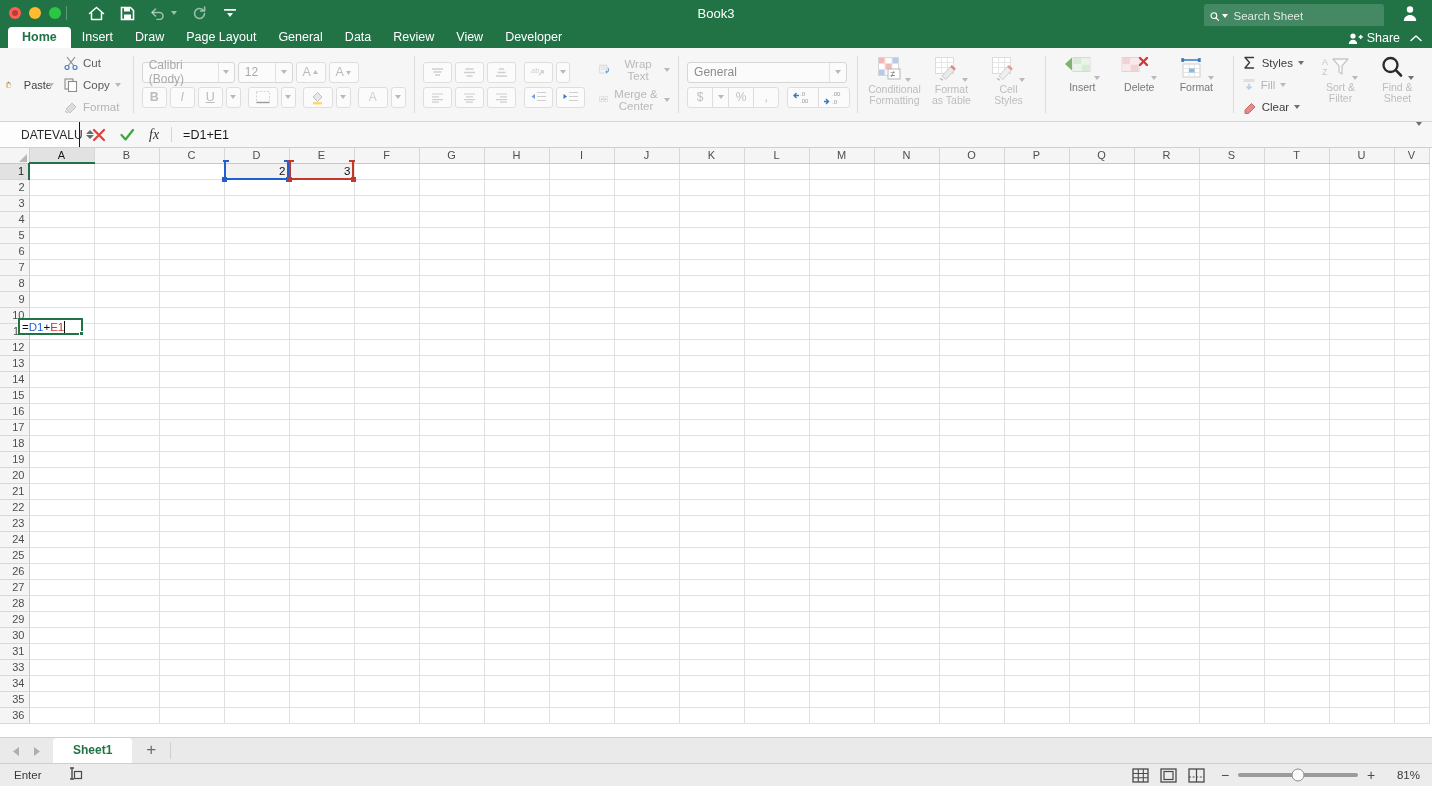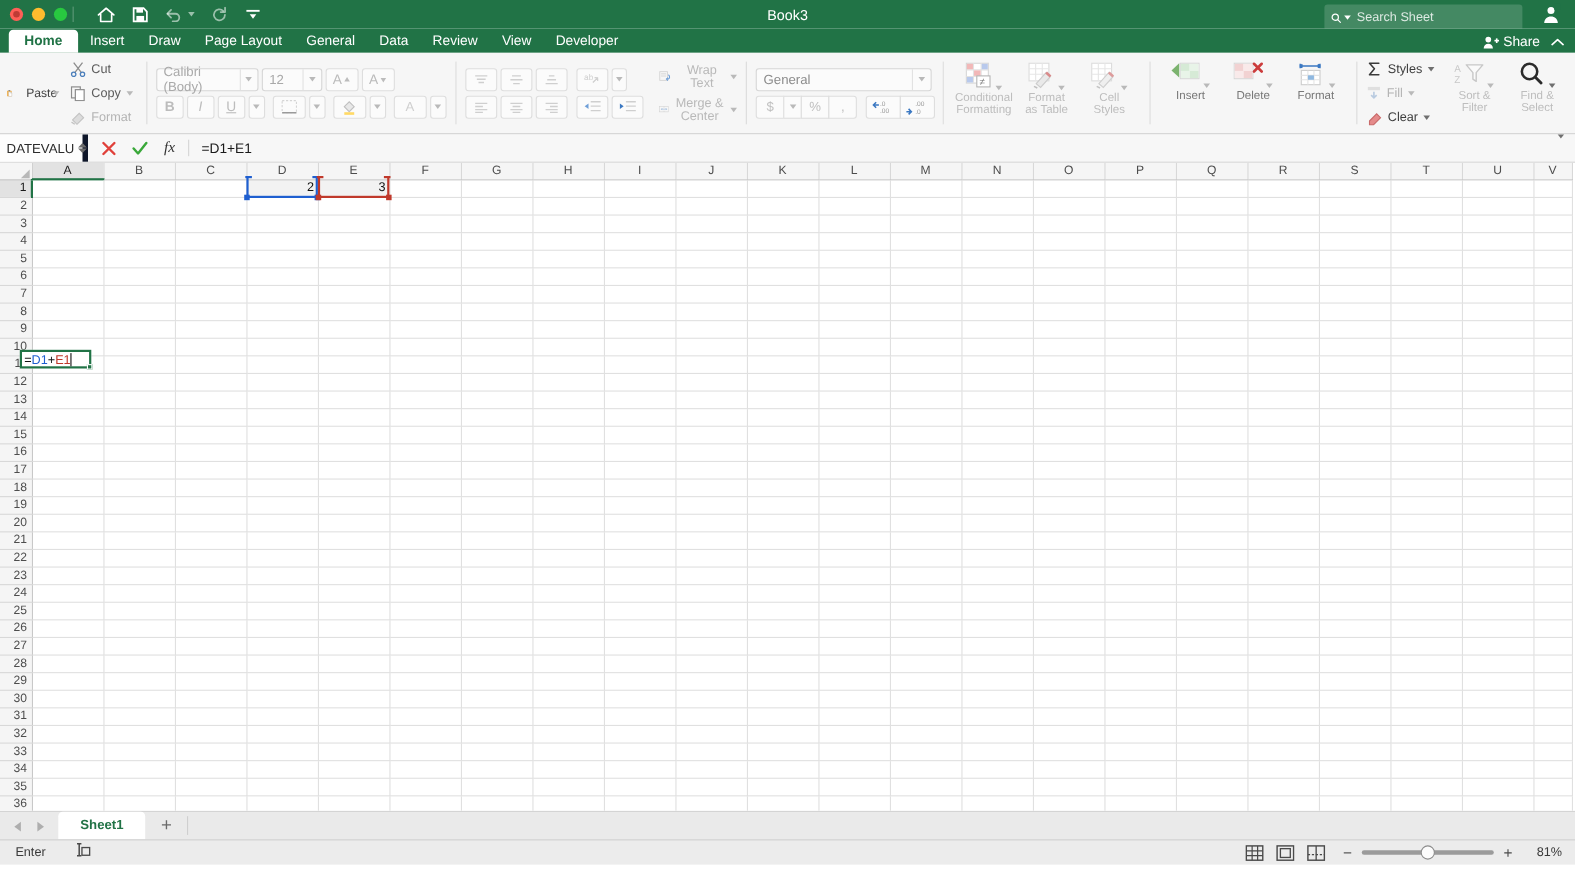--- a/index.html
+++ b/index.html
@@ -133,22 +133,22 @@
   .edit-rows { display:flex; flex-direction:column; gap:3px; justify-content:center; }
   .edit-item { display:flex; align-items:center; gap:5px; height:19px; font-size:11.5px; color:#3d3d3d; }
   .edit-item.dim { color:#b4b4b4; }
 
   
   .fxbar {
     height: 26px; background:#f7f7f7; border-bottom:1px solid #d0d0d0;
     display:flex; align-items:center;
   }
   .namebox {
-    width: 80px; height: 100%; border-right:5px solid #0f172a;
-    display:flex; align-items:center; padding-left:6px; gap:3px;
+    width: 80px; height: 100%; border-right:1px solid #0f172a;
+    display:flex; align-items:center; padding-left:21px; gap:3px;
     font-size:12px; color:#2b2b2b; background:#fdfdfd;
   }
   .spinner { display:flex; flex-direction:column; gap:1px; margin-left:auto; padding-right:4px; }
   .sp-up { width:0;height:0;border-left:4px solid transparent;border-right:4px solid transparent;border-bottom:4px solid #6b6b6b; }
   .sp-dn { width:0;height:0;border-left:4px solid transparent;border-right:4px solid transparent;border-top:4px solid #6b6b6b; }
   .fx-actions { display:flex; align-items:center; gap:14px; padding:0 12px; }
   .fx-sep { width:1px; height:15px; background:#d4d4d4; }
   .fx-input { flex:1; font-size:12.5px; color:#1a1a1a; padding-left:11px; }
   .fxbar-caret { padding-right:10px; }
 
@@ -710,21 +710,21 @@
     <div class="bigbtn">
       <div class="icon-caret">
         <svg width="26" height="24" viewBox="0 0 26 24">
           <circle cx="10.5" cy="9" r="7" fill="none" stroke="#2b2b2b" stroke-width="2.3"></circle>
           <path d="M15.8 14.2L21 19.5" stroke="#2b2b2b" stroke-width="2.6" stroke-linecap="round"></path>
         </svg>
         <span class="caret dark"></span>
       </div>
       <span class="lbl dark">
         <span>Find &amp;</span><br>
-        <span>Select</span>
+        <span>Sheet</span>
       </span>
     </div>
   </div>
 </div>
 
 <div class="fxbar">
   <div class="namebox">
     <span>DATEVALU</span>
     <span class="spinner">
       <span class="sp-up"></span>
@@ -1544,45 +1544,20 @@
           <td class="cell"></td>
           <td class="cell"></td>
           <td class="cell"></td>
           <td class="cell"></td>
           <td class="cell"></td>
           <td class="cell"></td>
           <td class="cell"></td>
           <td class="cell"></td>
         </tr>
         <tr>
-          <th class="rowhdr">32</th>
-          <td class="cell"></td>
-          <td class="cell"></td>
-          <td class="cell"></td>
-          <td class="cell"></td>
-          <td class="cell"></td>
-          <td class="cell"></td>
-          <td class="cell"></td>
-          <td class="cell"></td>
-          <td class="cell"></td>
-          <td class="cell"></td>
-          <td class="cell"></td>
-          <td class="cell"></td>
-          <td class="cell"></td>
-          <td class="cell"></td>
-          <td class="cell"></td>
-          <td class="cell"></td>
-          <td class="cell"></td>
-          <td class="cell"></td>
-          <td class="cell"></td>
-          <td class="cell"></td>
-          <td class="cell"></td>
-          <td class="cell"></td>
-        </tr>
-        <tr>
           <th class="rowhdr">33</th>
           <td class="cell"></td>
           <td class="cell"></td>
           <td class="cell"></td>
           <td class="cell"></td>
           <td class="cell"></td>
           <td class="cell"></td>
           <td class="cell"></td>
           <td class="cell"></td>
           <td class="cell"></td>

